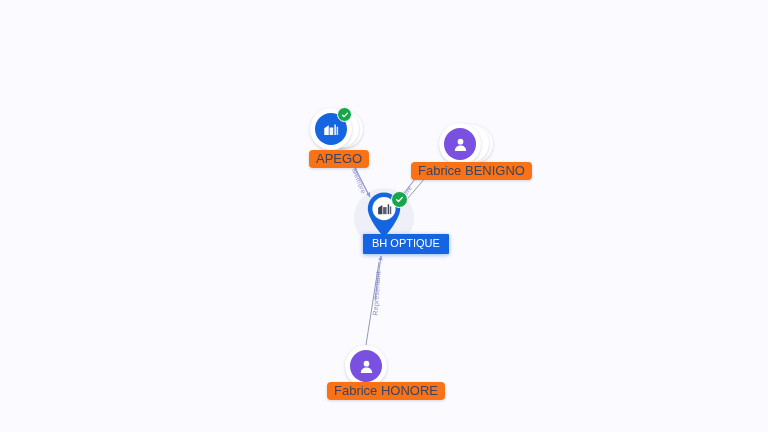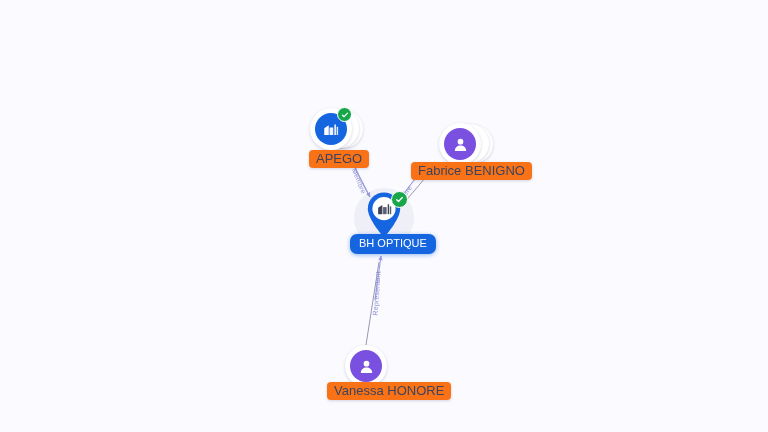--- a/index.html
+++ b/index.html
@@ -83,23 +83,24 @@
     font-size: 13px;
     line-height: 13px;
     box-shadow: 0 1px 3px rgba(60,64,110,0.20);
     z-index: 8;
   }
   .node-label.primary {
     background: #1565e0;
     color: #ffffff;
     font-size: 11px;
     font-weight: 400;
-    border-radius: 7px;
+    border-radius: 1px;
     padding: 3px 9px 4px 9px;
     box-shadow: 0 1px 4px rgba(21,101,224,0.45);
+    margin-left: 13px;
   }
 
   
   .pin-halo {
     position: absolute;
     border-radius: 50%;
     background: rgba(120,125,160,0.085);
   }
   .pin-wrap { position: absolute; }
 
@@ -223,16 +224,16 @@
       <div class="card" style="left:18px; top:1px; width:42px; height:42px;"></div>
 
       <div class="disc person" style="left:23px; top:6px; width:32px; height:32px;">
         <svg width="17" height="17" viewBox="0 0 24 24">
           <circle cx="12" cy="8" r="4" fill="#ffffff"></circle>
           <path d="M4 21 C4 16.2 7.6 13.4 12 13.4 C16.4 13.4 20 16.2 20 21 Z" fill="#ffffff"></path>
         </svg>
       </div>
     </div>
 
-    <div class="node-label" style="left:0px; top:38px;">Vanessa HONORE</div>
+    <div class="node-label" style="left:0px; top:38px;">Fabrice HONORE</div>
   </div>
 
 </div>
 
 </body></html>

